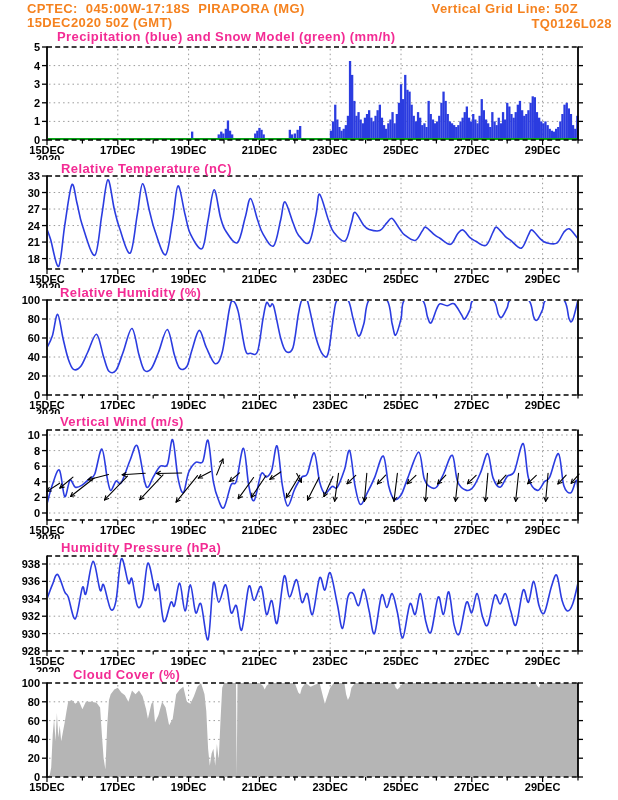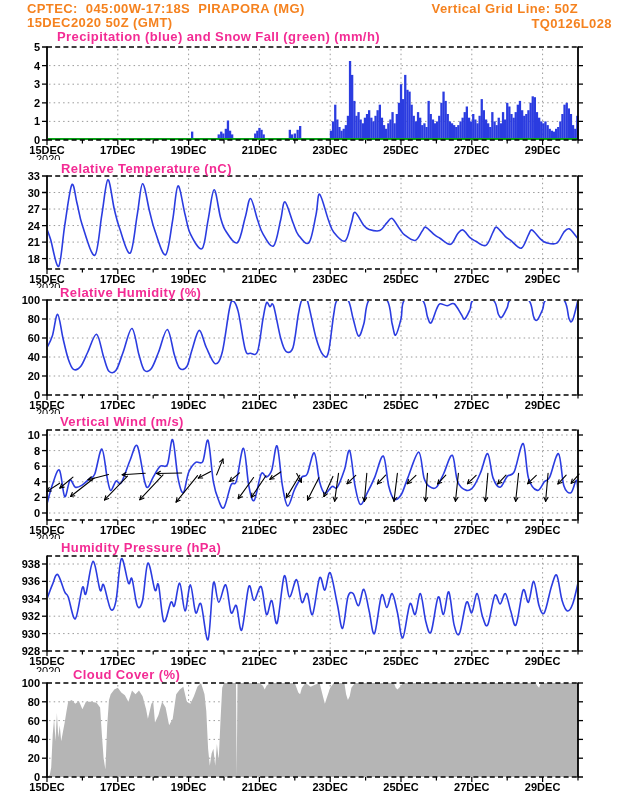--- a/index.html
+++ b/index.html
@@ -1,34 +1,34 @@
 <!DOCTYPE html>
 <html><head>
 <meta charset="utf-8">
 <style>
   html,body{margin:0;padding:0;background:#fff;}
   .page{position:relative;width:618px;height:800px;background:#fff;overflow:hidden;
-        font-family:"Liberation Sans","DejaVu Sans",sans-serif;border-radius:19px;}
+        font-family:"Liberation Sans","DejaVu Sans",sans-serif;}
   .hline{position:absolute;font-weight:bold;font-size:13px;letter-spacing:.4px;white-space:pre;}
   .orange{color:#f5821f;}
   .ptitle{position:absolute;font-weight:bold;font-size:13px;letter-spacing:.4px;white-space:pre;color:#f32b94;}
   .yr{position:absolute;left:36px;width:36px;height:7px;overflow:hidden;
-      font-weight:normal;font-size:11px;color:#000;}
+      font-weight:bold;font-size:11px;color:#000;}
   svg text{font-family:"Liberation Sans","DejaVu Sans",sans-serif;font-weight:bold;fill:#000;}
 </style>
 </head>
 <body>
 
 <div class="page">
   <div class="hline orange" style="left:27px;top:1px">CPTEC:  045:00W-17:18S  PIRAPORA (MG)</div>
   <div class="hline orange" style="left:27px;top:15px">15DEC2020 50Z (GMT)</div>
   <div class="hline orange" style="left:348px;top:1px;width:230px;text-align:right">Vertical Grid Line: 50Z</div>
   <div class="hline orange" style="left:382px;top:16px;width:230px;text-align:right">TQ0126L028</div>
 
-  <div class="ptitle" style="left:57px;top:29px">Precipitation (blue) and Snow Fall (green) (mm/h)</div>
+  <div class="ptitle" style="left:57px;top:29px">Precipitation (blue) and Snow Model (green) (mm/h)</div>
   <div class="ptitle" style="left:61px;top:161px">Relative Temperature (nC)</div>
   <div class="ptitle" style="left:60px;top:285px">Relative Humidity (%)</div>
   <div class="ptitle" style="left:60px;top:414px">Vertical Wind (m/s)</div>
   <div class="ptitle" style="left:61px;top:540px">Humidity Pressure (hPa)</div>
   <div class="ptitle" style="left:73px;top:667px">Cloud Cover (%)</div>
 
   <div class="yr" style="top:153px">2020</div>
   <div class="yr" style="top:281px">2020</div>
   <div class="yr" style="top:407px">2020</div>
   <div class="yr" style="top:532px">2020</div>

